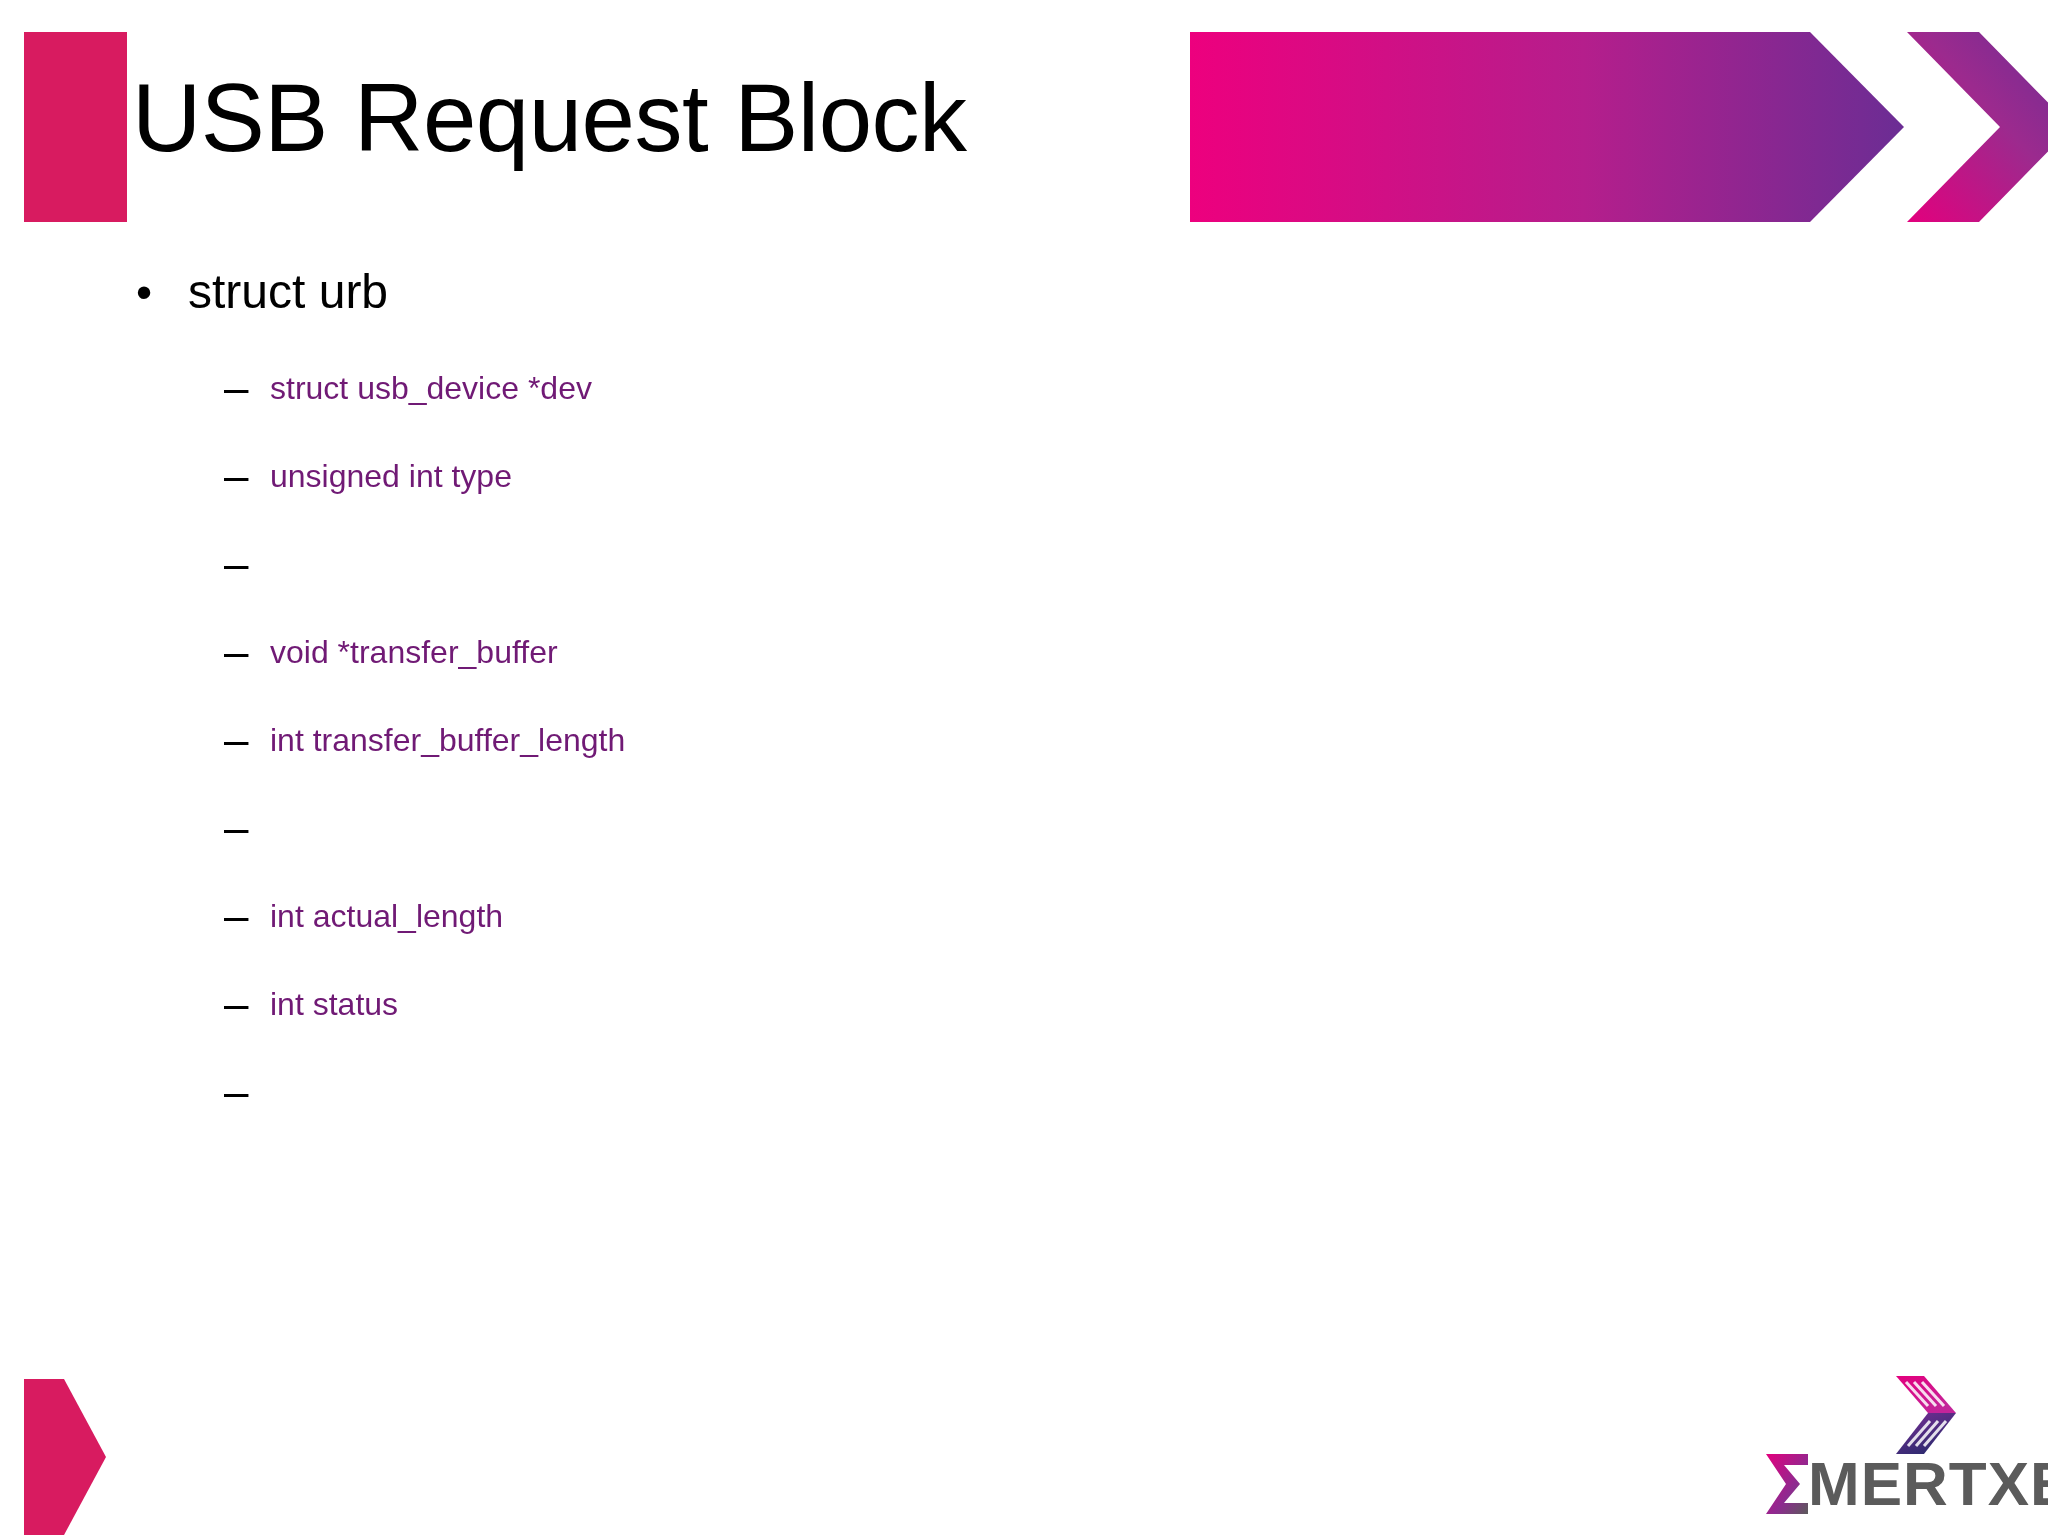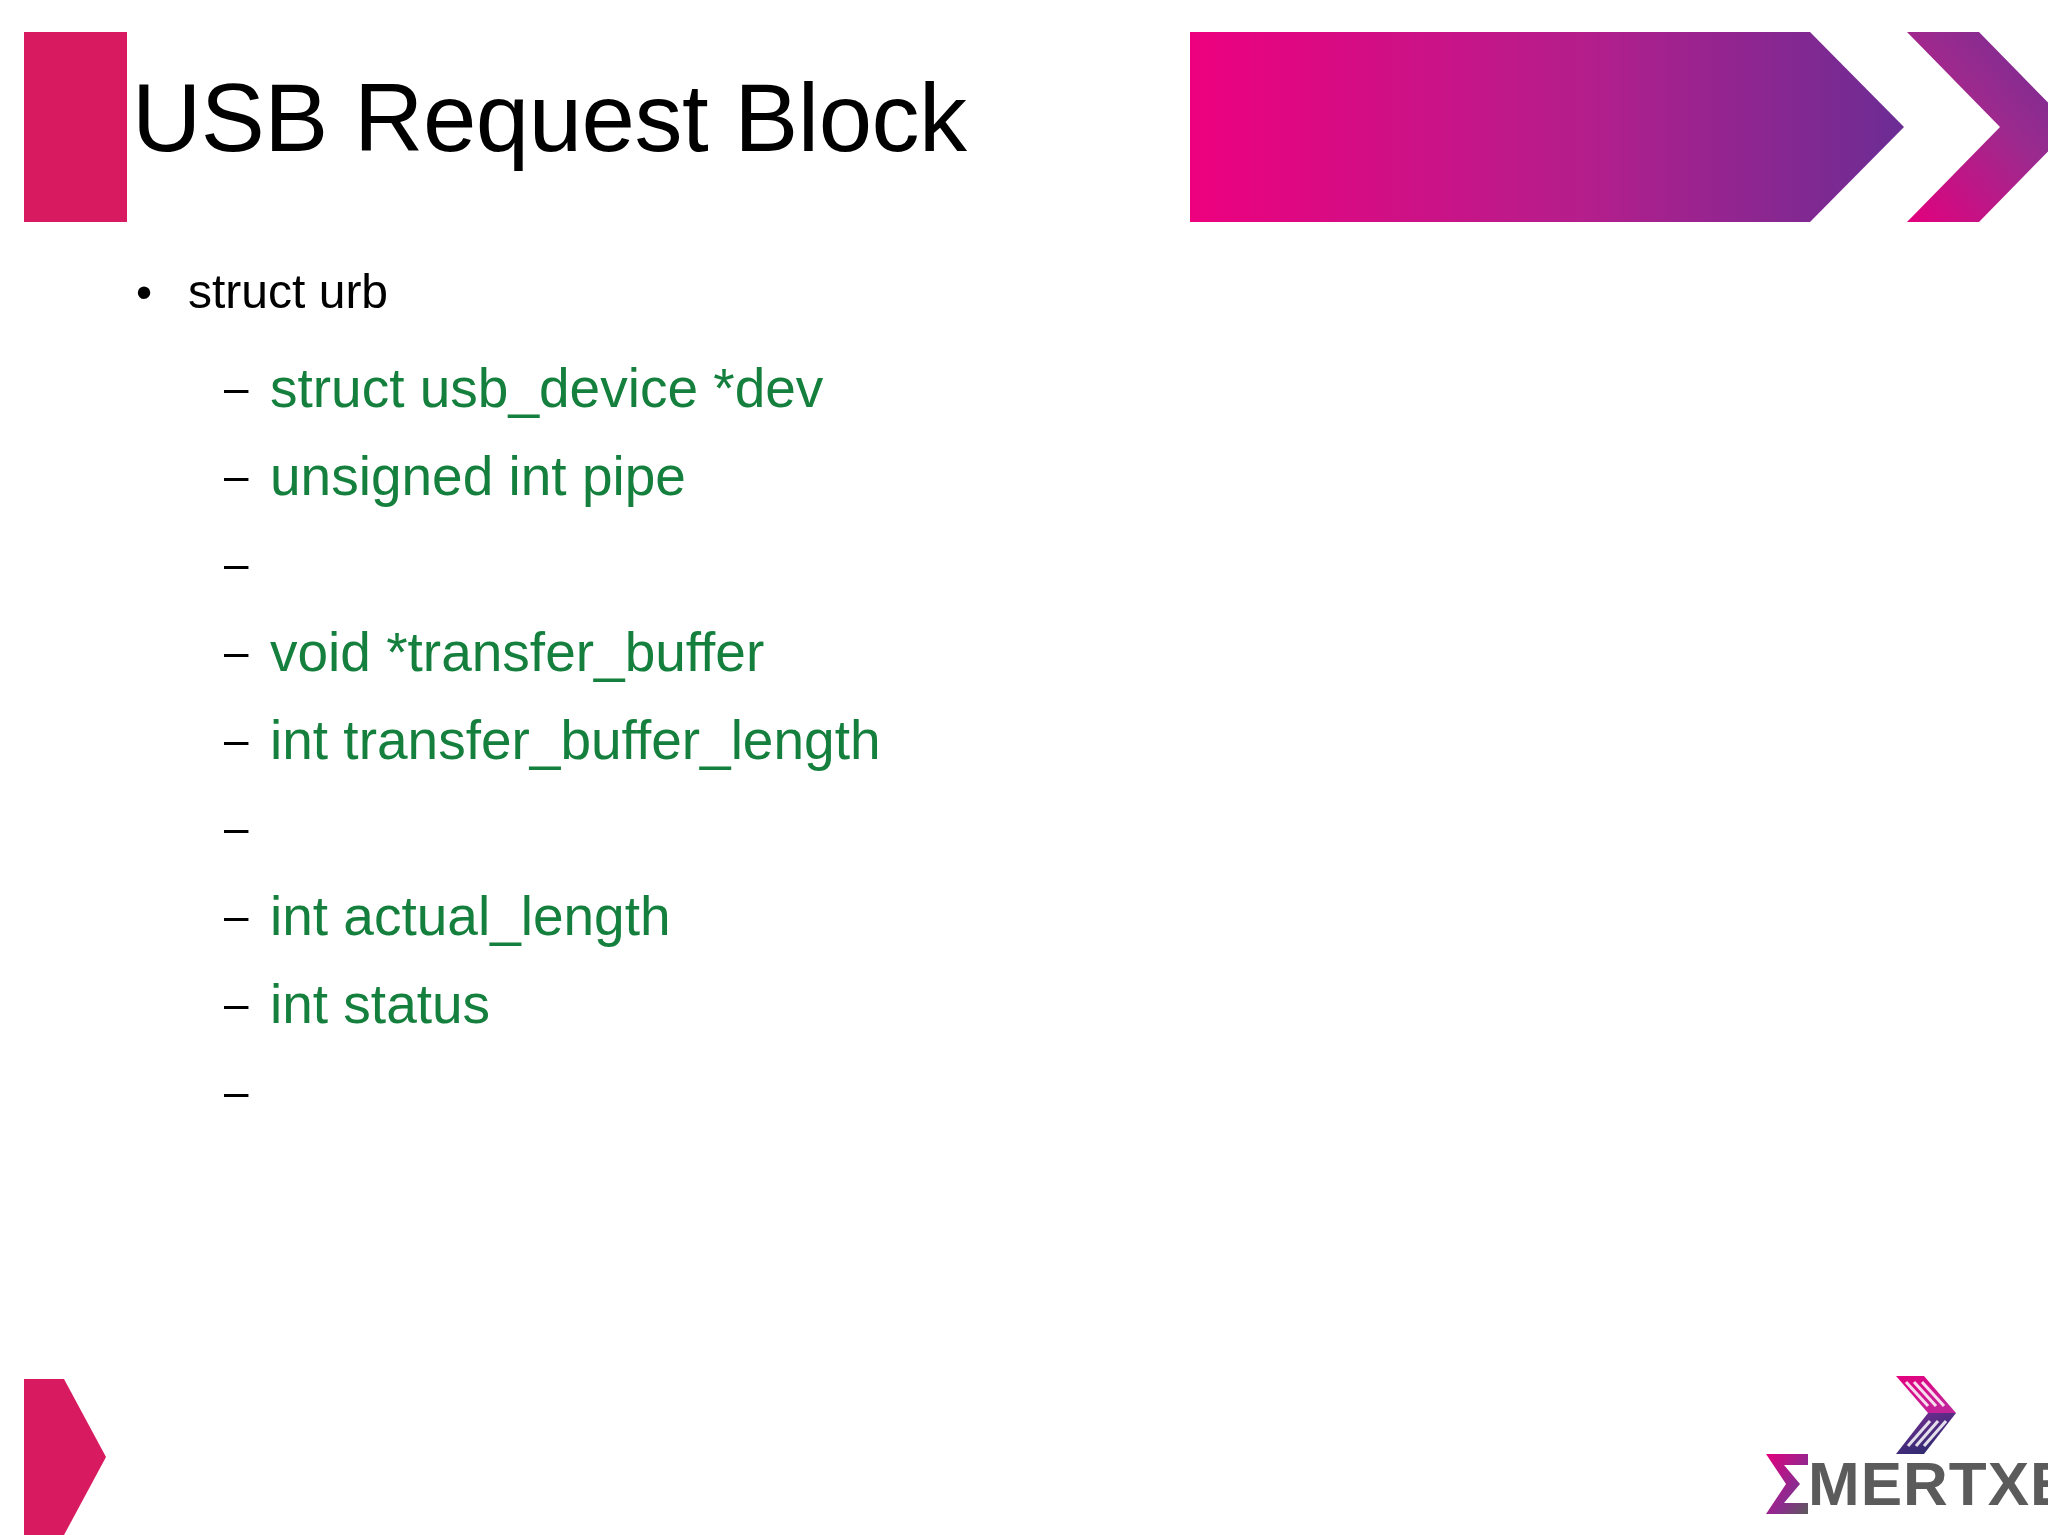--- a/index.html
+++ b/index.html
@@ -107,23 +107,23 @@
   }
   .bullet-l2 .marker {
     width: 46px;
     flex: 0 0 46px;
     margin-left: 200px;
     font-size: 44px;
     line-height: 62px;
     color: #000;
   }
   .bullet-l2 .text {
-    font-size: 55px;
+    font-size: 32px;
     line-height: 62px;
-    color: #15803d;
+    color: #701a75;
     white-space: nowrap;
   }
 
   
   .corner-arrow {
     position: absolute;
     left: 0;
     top: 1379px;
     width: 82px;
     height: 156px;
@@ -212,21 +212,21 @@
       <span class="text">struct urb</span>
     </div>
 
     <ul class="sublist">
       <li class="bullet-l2">
         <span class="marker">–</span>
         <span class="text">struct usb_device *dev</span>
       </li>
       <li class="bullet-l2">
         <span class="marker">–</span>
-        <span class="text">unsigned int pipe</span>
+        <span class="text">unsigned int type</span>
       </li>
       <li class="bullet-l2">
         <span class="marker">–</span>
       </li>
       <li class="bullet-l2">
         <span class="marker">–</span>
         <span class="text">void *transfer_buffer</span>
       </li>
       <li class="bullet-l2">
         <span class="marker">–</span>

